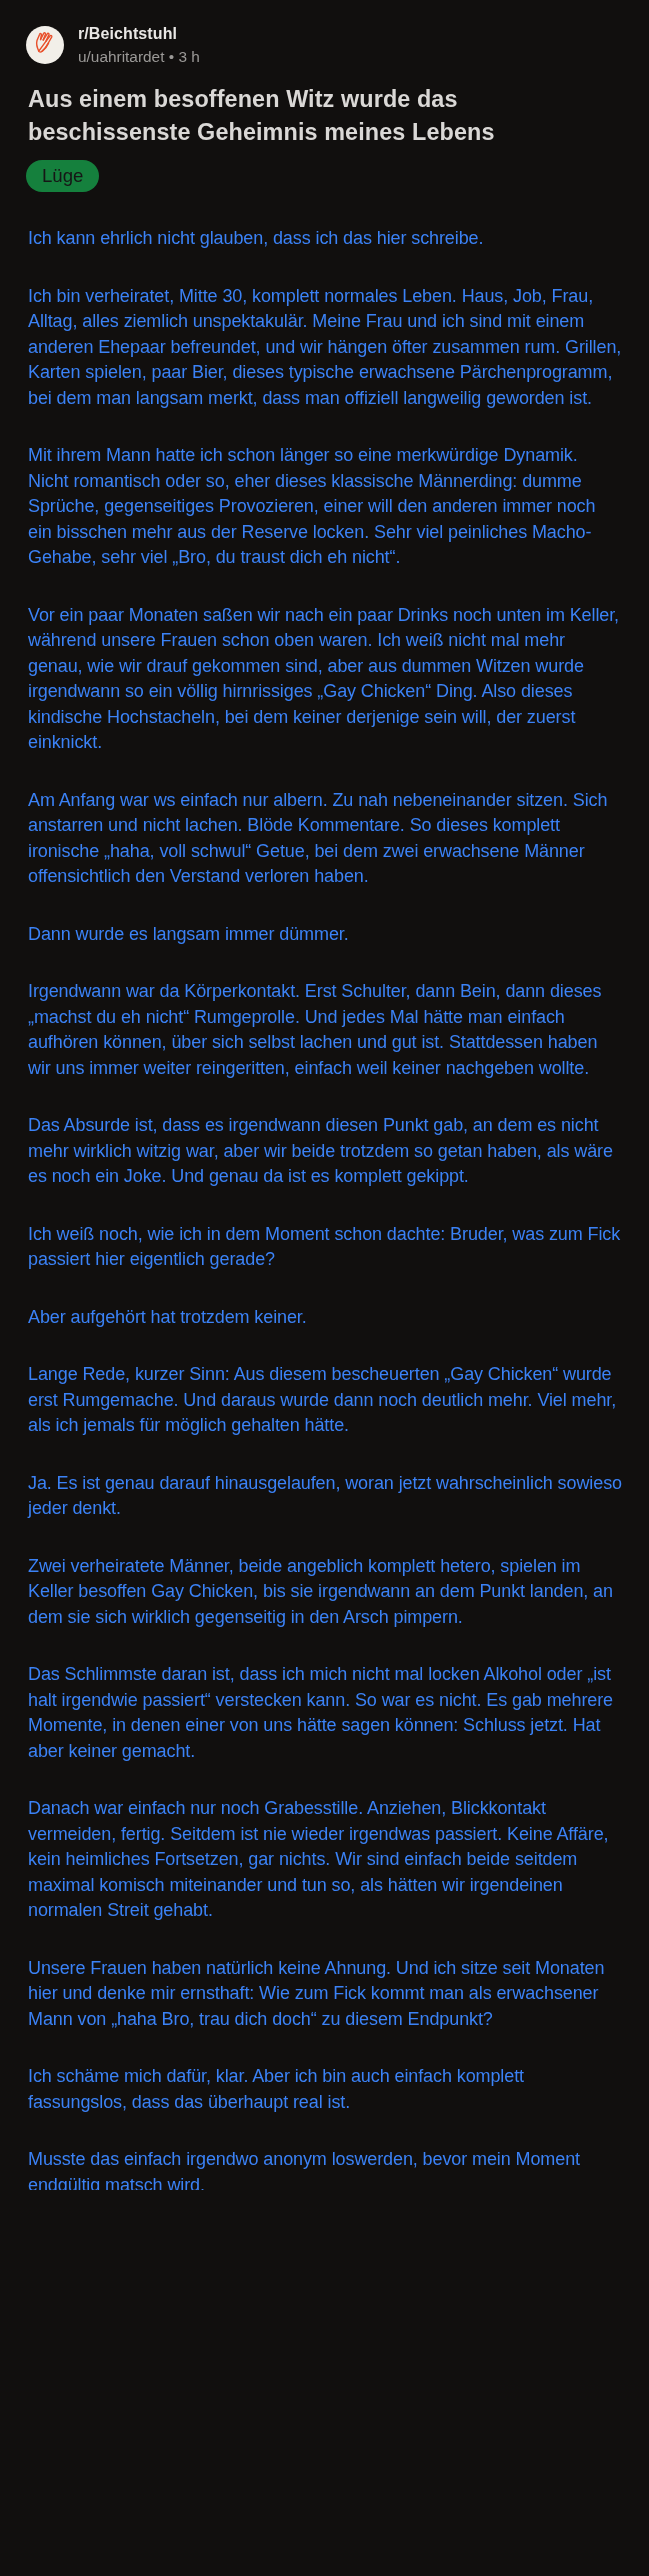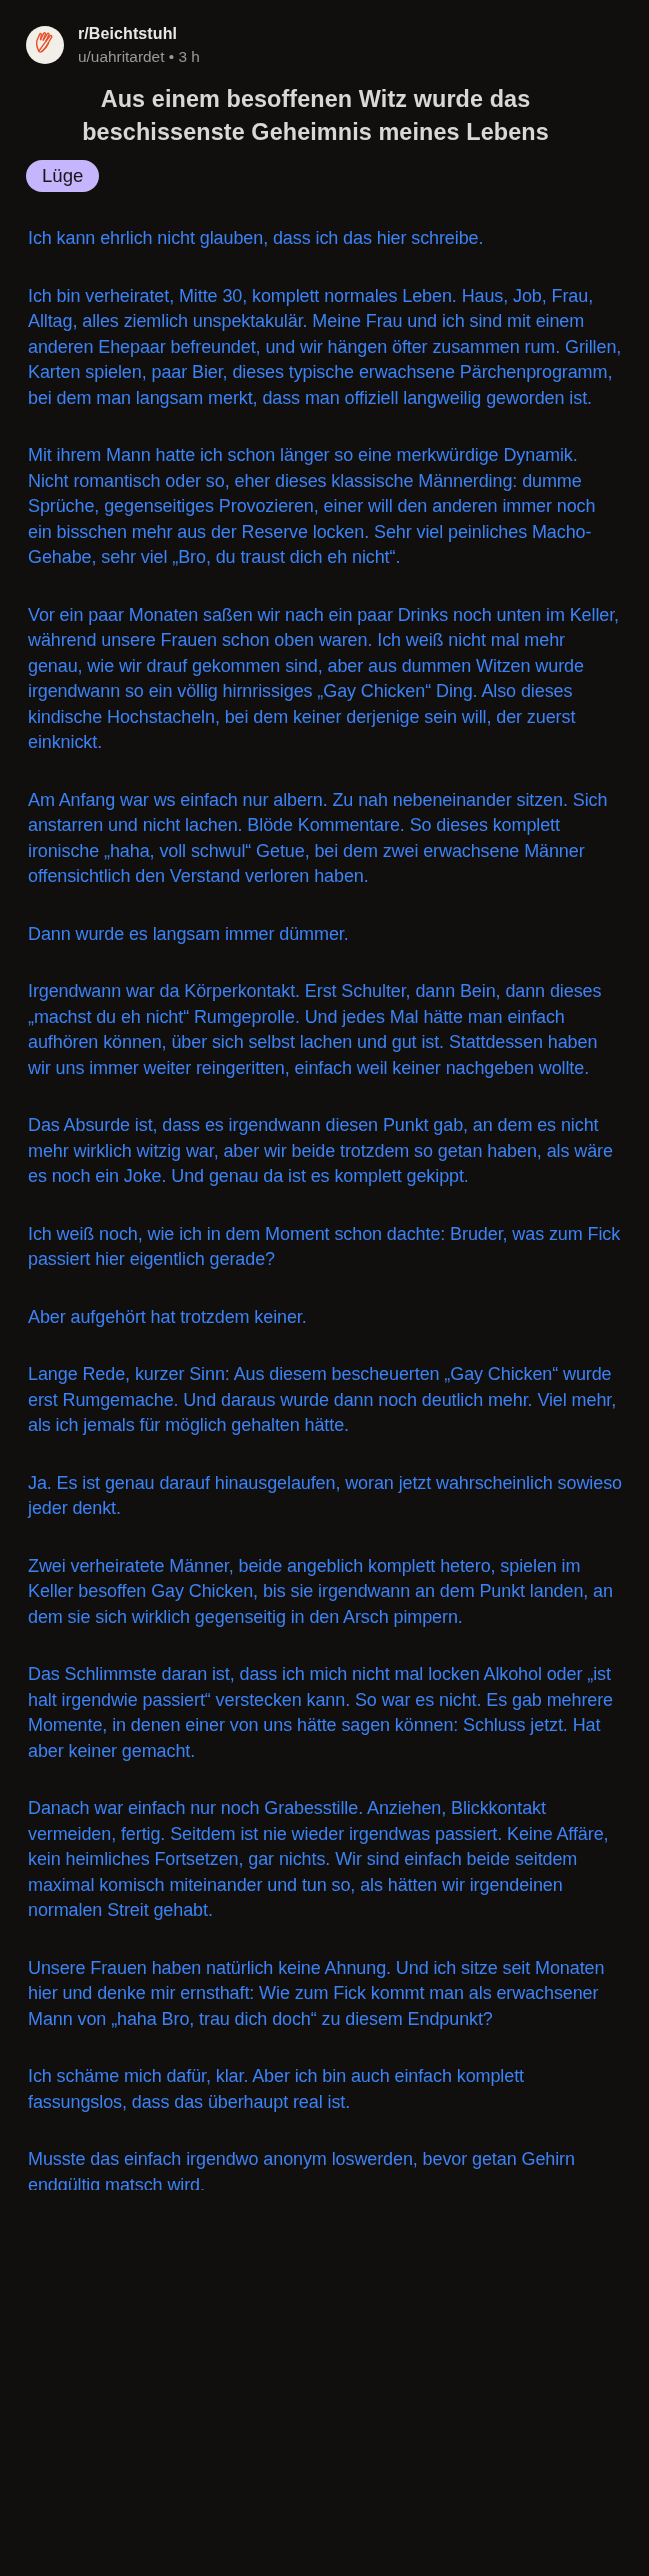--- a/index.html
+++ b/index.html
@@ -55,31 +55,30 @@
     position: absolute;
     left: 28px;
     top: 83px;
     width: 575px;
     margin: 0;
     font-size: 23.4px;
     line-height: 33px;
     font-weight: 700;
     color: #DAD8D6;
     letter-spacing: 0.1px;
-    text-align: center;
   }
   
   .flair {
     position: absolute;
     left: 26px;
     top: 160px;
     height: 32px;
     padding: 0 16px;
     border-radius: 16px;
-    background: #c4b5fd;
+    background: #15803d;
     color: #161616;
     font-size: 18.6px;
     font-weight: 500;
     display: inline-flex;
     align-items: center;
     justify-content: center;
   }
   
   .body-text {
     position: absolute;
@@ -149,21 +148,21 @@
     <p>Das Absurde ist, dass es irgendwann diesen Punkt gab, an dem es nicht mehr wirklich witzig war, aber wir beide trotzdem so getan haben, als wäre es noch ein Joke. Und genau da ist es komplett gekippt.</p>
     <p>Ich weiß noch, wie ich in dem Moment schon dachte: Bruder, was zum Fick passiert hier eigentlich gerade?</p>
     <p>Aber aufgehört hat trotzdem keiner.</p>
     <p>Lange Rede, kurzer Sinn: Aus diesem bescheuerten „Gay Chicken“ wurde erst Rumgemache. Und daraus wurde dann noch deutlich mehr. Viel mehr, als ich jemals für möglich gehalten hätte.</p>
     <p>Ja. Es ist genau darauf hinausgelaufen, woran jetzt wahrscheinlich sowieso jeder denkt.</p>
     <p>Zwei verheiratete Männer, beide angeblich komplett hetero, spielen im Keller besoffen Gay Chicken, bis sie irgendwann an dem Punkt landen, an dem sie sich wirklich gegenseitig in den Arsch pimpern.</p>
     <p>Das Schlimmste daran ist, dass ich mich nicht mal locken Alkohol oder „ist halt irgendwie passiert“ verstecken kann. So war es nicht. Es gab mehrere Momente, in denen einer von uns hätte sagen können: Schluss jetzt. Hat aber keiner gemacht.</p>
     <p>Danach war einfach nur noch Grabesstille. Anziehen, Blickkontakt vermeiden, fertig. Seitdem ist nie wieder irgendwas passiert. Keine Affäre, kein heimliches Fortsetzen, gar nichts. Wir sind einfach beide seitdem maximal komisch miteinander und tun so, als hätten wir irgendeinen normalen Streit gehabt.</p>
     <p>Unsere Frauen haben natürlich keine Ahnung. Und ich sitze seit Monaten hier und denke mir ernsthaft: Wie zum Fick kommt man als erwachsener Mann von „haha Bro, trau dich doch“ zu diesem Endpunkt?</p>
     <p>Ich schäme mich dafür, klar. Aber ich bin auch einfach komplett fassungslos, dass das überhaupt real ist.</p>
-    <p>Musste das einfach irgendwo anonym loswerden, bevor getan Gehirn endgültig matsch wird.</p>
+    <p>Musste das einfach irgendwo anonym loswerden, bevor mein Moment endgültig matsch wird.</p>
   </div>
 
   <div class="action-pill pill-votes"></div>
   <div class="action-pill pill-comments"></div>
   <div class="action-pill pill-share"></div>
 
 </div>
 
 
 </body></html>

